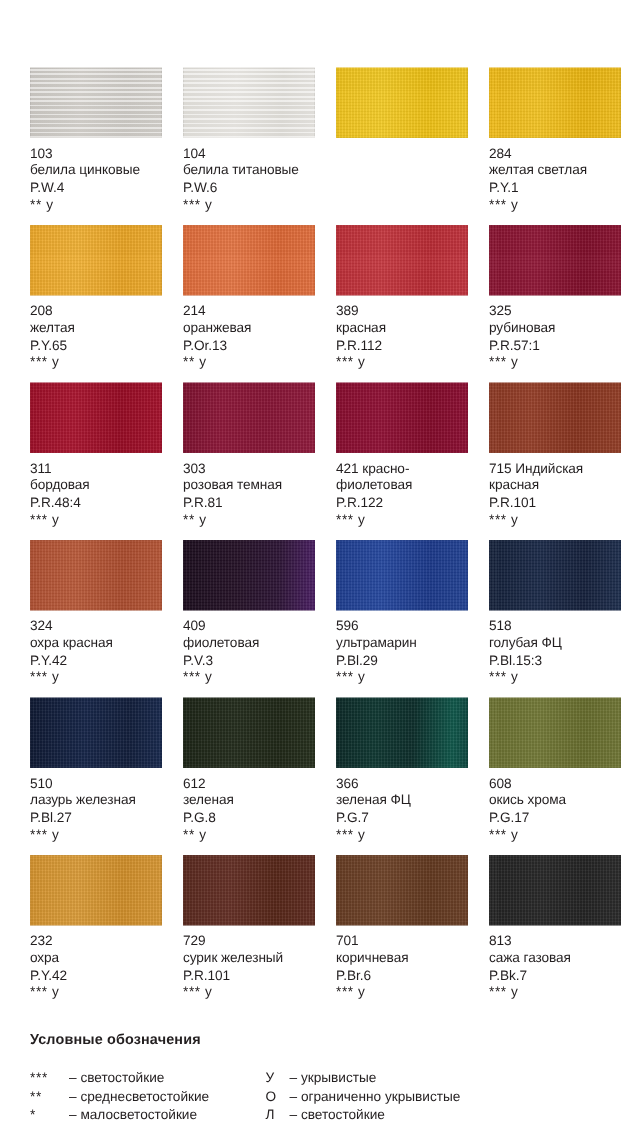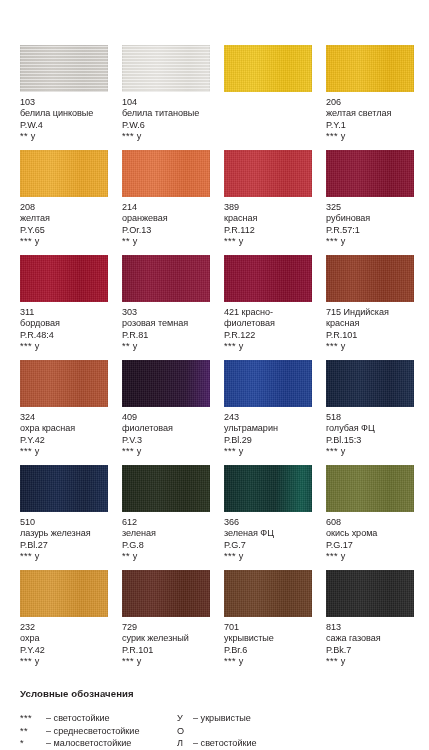--- a/index.html
+++ b/index.html
@@ -149,21 +149,21 @@
           <div class="swatch-line">P.W.6</div>
           <div class="swatch-line props">*** у</div>
         </div>
       </div>
       <div class="swatch-cell">
         <div class="swatch-chip" style="background: linear-gradient(92deg, rgb(238, 194, 28) 0%, rgb(243, 203, 39) 35%, rgb(236, 191, 20) 70%, rgb(241, 200, 35) 100%);"></div>
       </div>
       <div class="swatch-cell">
         <div class="swatch-chip" style="background: linear-gradient(92deg, rgb(236, 183, 21) 0%, rgb(242, 195, 36) 38%, rgb(233, 180, 17) 72%, rgb(239, 190, 30) 100%);"></div>
         <div class="swatch-info">
-          <div class="swatch-line code-line">206</div>
+          <div class="swatch-line code-line">284</div>
           <div class="swatch-line">желтая светлая</div>
           <div class="swatch-line">P.Y.1</div>
           <div class="swatch-line props">*** у</div>
         </div>
       </div>
       <div class="swatch-cell">
         <div class="swatch-chip" style="background: linear-gradient(92deg, rgb(236, 168, 42) 0%, rgb(242, 179, 56) 36%, rgb(233, 165, 38) 70%, rgb(239, 174, 49) 100%);"></div>
         <div class="swatch-info">
           <div class="swatch-line code-line">208</div>
           <div class="swatch-line">желтая</div>
@@ -248,21 +248,21 @@
         <div class="swatch-info">
           <div class="swatch-line code-line">409</div>
           <div class="swatch-line">фиолетовая</div>
           <div class="swatch-line">P.V.3</div>
           <div class="swatch-line props">*** у</div>
         </div>
       </div>
       <div class="swatch-cell">
         <div class="swatch-chip" style="background: linear-gradient(92deg, rgb(28, 59, 140) 0%, rgb(38, 72, 158) 35%, rgb(26, 55, 136) 70%, rgb(34, 66, 146) 100%);"></div>
         <div class="swatch-info">
-          <div class="swatch-line code-line">243</div>
+          <div class="swatch-line code-line">596</div>
           <div class="swatch-line">ультрамарин</div>
           <div class="swatch-line">P.Bl.29</div>
           <div class="swatch-line props">*** у</div>
         </div>
       </div>
       <div class="swatch-cell">
         <div class="swatch-chip" style="background: linear-gradient(92deg, rgb(17, 29, 54) 0%, rgb(27, 42, 72) 38%, rgb(20, 31, 58) 72%, rgb(29, 46, 77) 100%);"></div>
         <div class="swatch-info">
           <div class="swatch-line code-line">518</div>
           <div class="swatch-line">голубая ФЦ</div>
@@ -321,21 +321,21 @@
           <div class="swatch-line code-line">729</div>
           <div class="swatch-line">сурик железный</div>
           <div class="swatch-line">P.R.101</div>
           <div class="swatch-line props">*** у</div>
         </div>
       </div>
       <div class="swatch-cell">
         <div class="swatch-chip" style="background: linear-gradient(92deg, rgb(102, 60, 35) 0%, rgb(113, 70, 44) 36%, rgb(98, 57, 32) 70%, rgb(109, 66, 41) 100%);"></div>
         <div class="swatch-info">
           <div class="swatch-line code-line">701</div>
-          <div class="swatch-line">укрывистые</div>
+          <div class="swatch-line">коричневая</div>
           <div class="swatch-line">P.Br.6</div>
           <div class="swatch-line props">*** у</div>
         </div>
       </div>
       <div class="swatch-cell">
         <div class="swatch-chip" style="background: linear-gradient(92deg, rgb(34, 34, 34) 0%, rgb(42, 42, 42) 40%, rgb(36, 36, 36) 72%, rgb(44, 44, 44) 100%);"></div>
         <div class="swatch-info">
           <div class="swatch-line code-line">813</div>
           <div class="swatch-line">сажа газовая</div>
           <div class="swatch-line">P.Bk.7</div>
@@ -347,19 +347,19 @@
   <div class="legend">
     <div class="legend-title">Условные обозначения</div>
     <div class="legend-cols">
       <div class="legend-col col-left">
           <div class="legend-row"><span class="legend-sym">***</span><span class="legend-text">– светостойкие</span></div>
           <div class="legend-row"><span class="legend-sym">**</span><span class="legend-text">– среднесветостойкие</span></div>
           <div class="legend-row"><span class="legend-sym">*</span><span class="legend-text">– малосветостойкие</span></div>
         </div>
       <div class="legend-col col-right">
           <div class="legend-row"><span class="legend-sym wide">У</span><span class="legend-text">– укрывистые</span></div>
-          <div class="legend-row"><span class="legend-sym wide">О</span></div>
+          <div class="legend-row"><span class="legend-sym wide">О</span><span class="legend-text">– ограниченно укрывистые</span></div>
           <div class="legend-row"><span class="legend-sym wide">Л</span><span class="legend-text">– светостойкие</span></div>
         </div>
     </div>
   </div>
 
 </div>
 
 </body></html>

